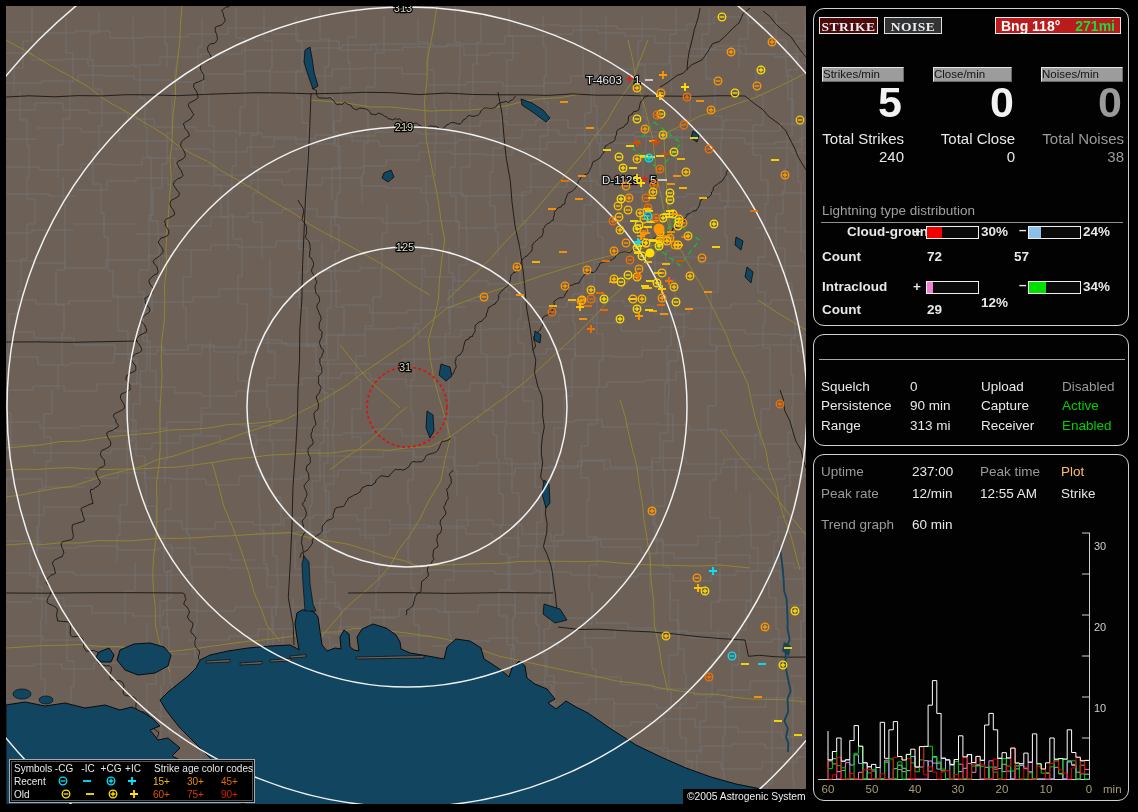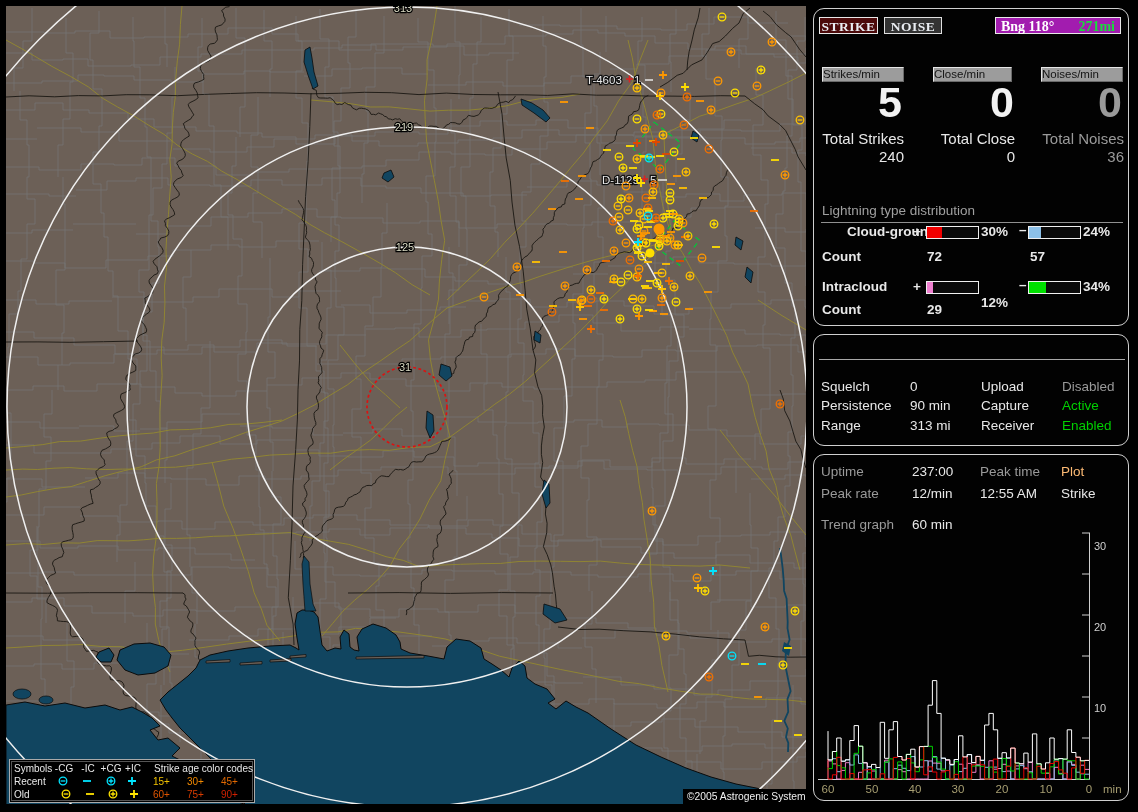--- a/index.html
+++ b/index.html
@@ -4,21 +4,21 @@
 html,body{margin:0;padding:0;background:#000;}
 body{width:1138px;height:812px;position:relative;overflow:hidden;font-family:"Liberation Sans",sans-serif;}
 #map{position:absolute;left:6px;top:6px;}
 .panel{position:absolute;left:813px;width:316px;background:#020202;border:1.5px solid #cfcfcf;border-radius:11px;box-sizing:border-box;}
 #p1{top:8px;height:318px}
 #p2{top:334px;height:112px}
 #p3{top:454px;height:347px}
 .t{position:absolute;color:#e8e8e8;font-size:13.5px;white-space:nowrap;}
 .bold{font-weight:bold}
 .btn{position:absolute;box-sizing:border-box;background:#333;border:1px solid #e0e0e0;color:#e9edf2;font-family:"Liberation Serif",serif;font-weight:bold;font-size:13.5px;text-align:center;line-height:17px;letter-spacing:0.5px}
-.bng{position:absolute;box-sizing:border-box;background:#a21caf;border:1px solid #e8e8e8;color:#fff;font-family:Liberation Serif, serif;font-weight:bold;font-size:14px;line-height:17px;display:flex;justify-content:space-between;padding:0 5px}
+.bng{position:absolute;box-sizing:border-box;background:#b91c1c;border:1px solid #e8e8e8;color:#fff;font-family:Liberation Sans, sans-serif;font-weight:bold;font-size:14px;line-height:17px;display:flex;justify-content:space-between;padding:0 5px}
 .slab{position:absolute;box-sizing:border-box;height:15px;background:#9c9c9c;border:1px solid;border-color:#e6e6e6 #6a6a6a #6a6a6a #e6e6e6;color:#141414;font-size:11.5px;text-align:left;line-height:13px}
 .big{font-size:43px;font-weight:bold;color:#f2f2f2;line-height:34px}
 .lab{font-size:15px}
 .bar{position:absolute;box-sizing:border-box;width:53px;height:13px;border:1px solid #f0f0f0;background:#0a0a0a}
 .bar i{display:block;height:100%;}
 .date{position:absolute;left:8px;top:1px;color:#00dd00;font-family:"Liberation Serif",serif;font-weight:bold;font-size:22px;letter-spacing:-1.2px;white-space:nowrap}
 </style></head>
 <body>
 <svg id="map" width="800" height="798" viewBox="6 6 800 798">
 <defs>
@@ -563,37 +563,37 @@
 <div class="slab" style="left:119px;top:58px;width:79px;">Close/min</div>
 <div class="slab" style="left:227px;top:58px;width:82px;">Noises/min</div>
 <div class="t big" style="left:20px;top:76px;width:68px;text-align:right;">5</div>
 <div class="t big" style="left:130px;top:76px;width:70px;text-align:right;">0</div>
 <div class="t big" style="left:240px;top:76px;width:68px;text-align:right;color:#9a9a9a">0</div>
 <div class="t lab" style="left:8px;top:121px;width:82px;text-align:right;">Total Strikes</div>
 <div class="t lab" style="left:118px;top:121px;width:83px;text-align:right;">Total Close</div>
 <div class="t lab" style="left:226px;top:121px;width:84px;text-align:right;color:#9a9a9a">Total Noises</div>
 <div class="t lab" style="left:8px;top:139px;width:82px;text-align:right;">240</div>
 <div class="t lab" style="left:118px;top:139px;width:83px;text-align:right;">0</div>
-<div class="t lab" style="left:226px;top:139px;width:84px;text-align:right;color:#9a9a9a">36</div>
+<div class="t lab" style="left:226px;top:139px;width:84px;text-align:right;color:#9a9a9a">38</div>
 <div class="t " style="left:8px;top:194px;color:#a0a0a0;font-size:13.5px">Lightning type distribution</div>
 <div style="position:absolute;left:7px;top:213px;width:302px;border-top:1px solid #909090"></div>
 <div class="t bold" style="left:8px;top:215px;margin-left:25px;">Cloud-ground</div>
 <div class="t bold" style="left:99px;top:215px;">+</div>
 <div class="bar" style="left:112px;top:217px;">
       <i style="width:15px;background:#f20000"></i>
     </div>
 <div class="t bold" style="left:167px;top:215px;">30%</div>
 <div class="t bold" style="left:205px;top:213px;">–</div>
 <div class="bar" style="left:214px;top:217px;">
       <i style="width:12px;background:#8cc0e8"></i>
     </div>
 <div class="t bold" style="left:269px;top:215px;">24%</div>
 <div class="t bold" style="left:8px;top:240px;">Count</div>
 <div class="t bold" style="left:113px;top:240px;">72</div>
-<div class="t bold" style="left:216px;top:240px;text-align:center;">57</div>
+<div class="t bold" style="left:200px;top:240px;text-align:center;">57</div>
 <div class="t bold" style="left:8px;top:270px;">Intracloud</div>
 <div class="t bold" style="left:99px;top:270px;">+</div>
 <div class="bar" style="left:112px;top:272px;">
       <i style="width:6px;background:#f080d0"></i>
     </div>
 <div class="t bold" style="left:167px;top:286px;">12%</div>
 <div class="t bold" style="left:205px;top:268px;">–</div>
 <div class="bar" style="left:214px;top:272px;">
       <i style="width:17px;background:#00e000"></i>
     </div>

